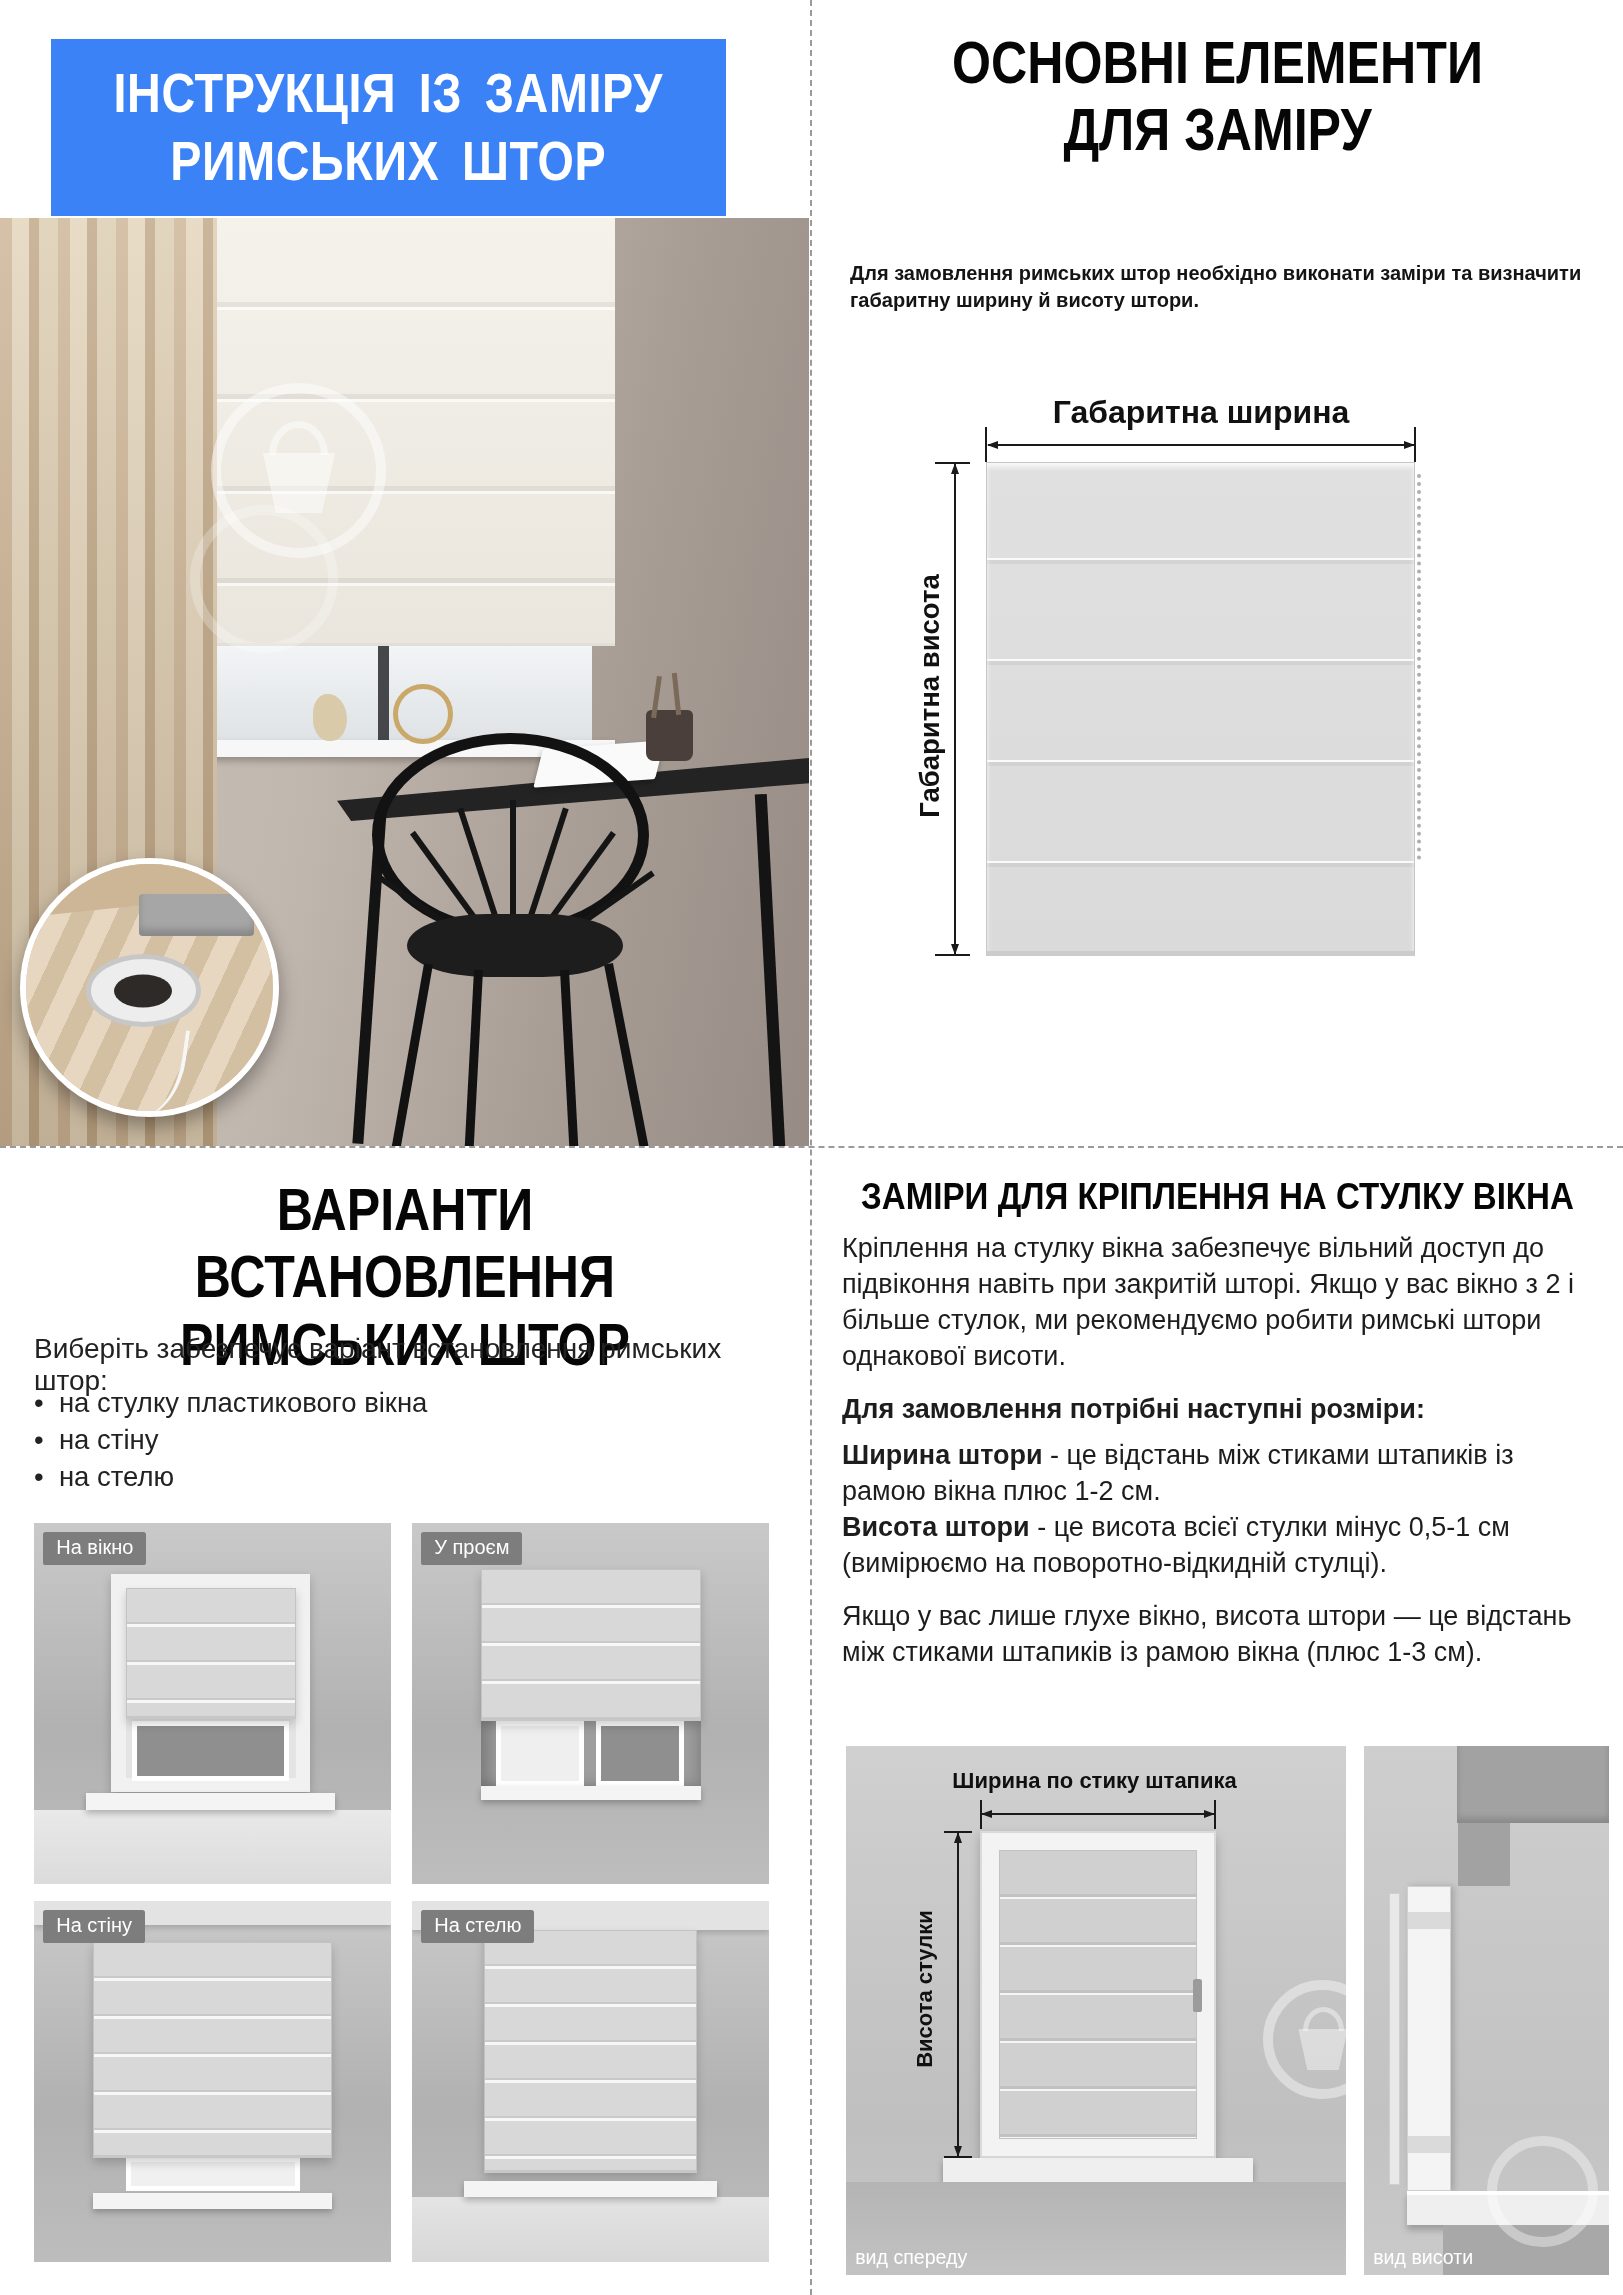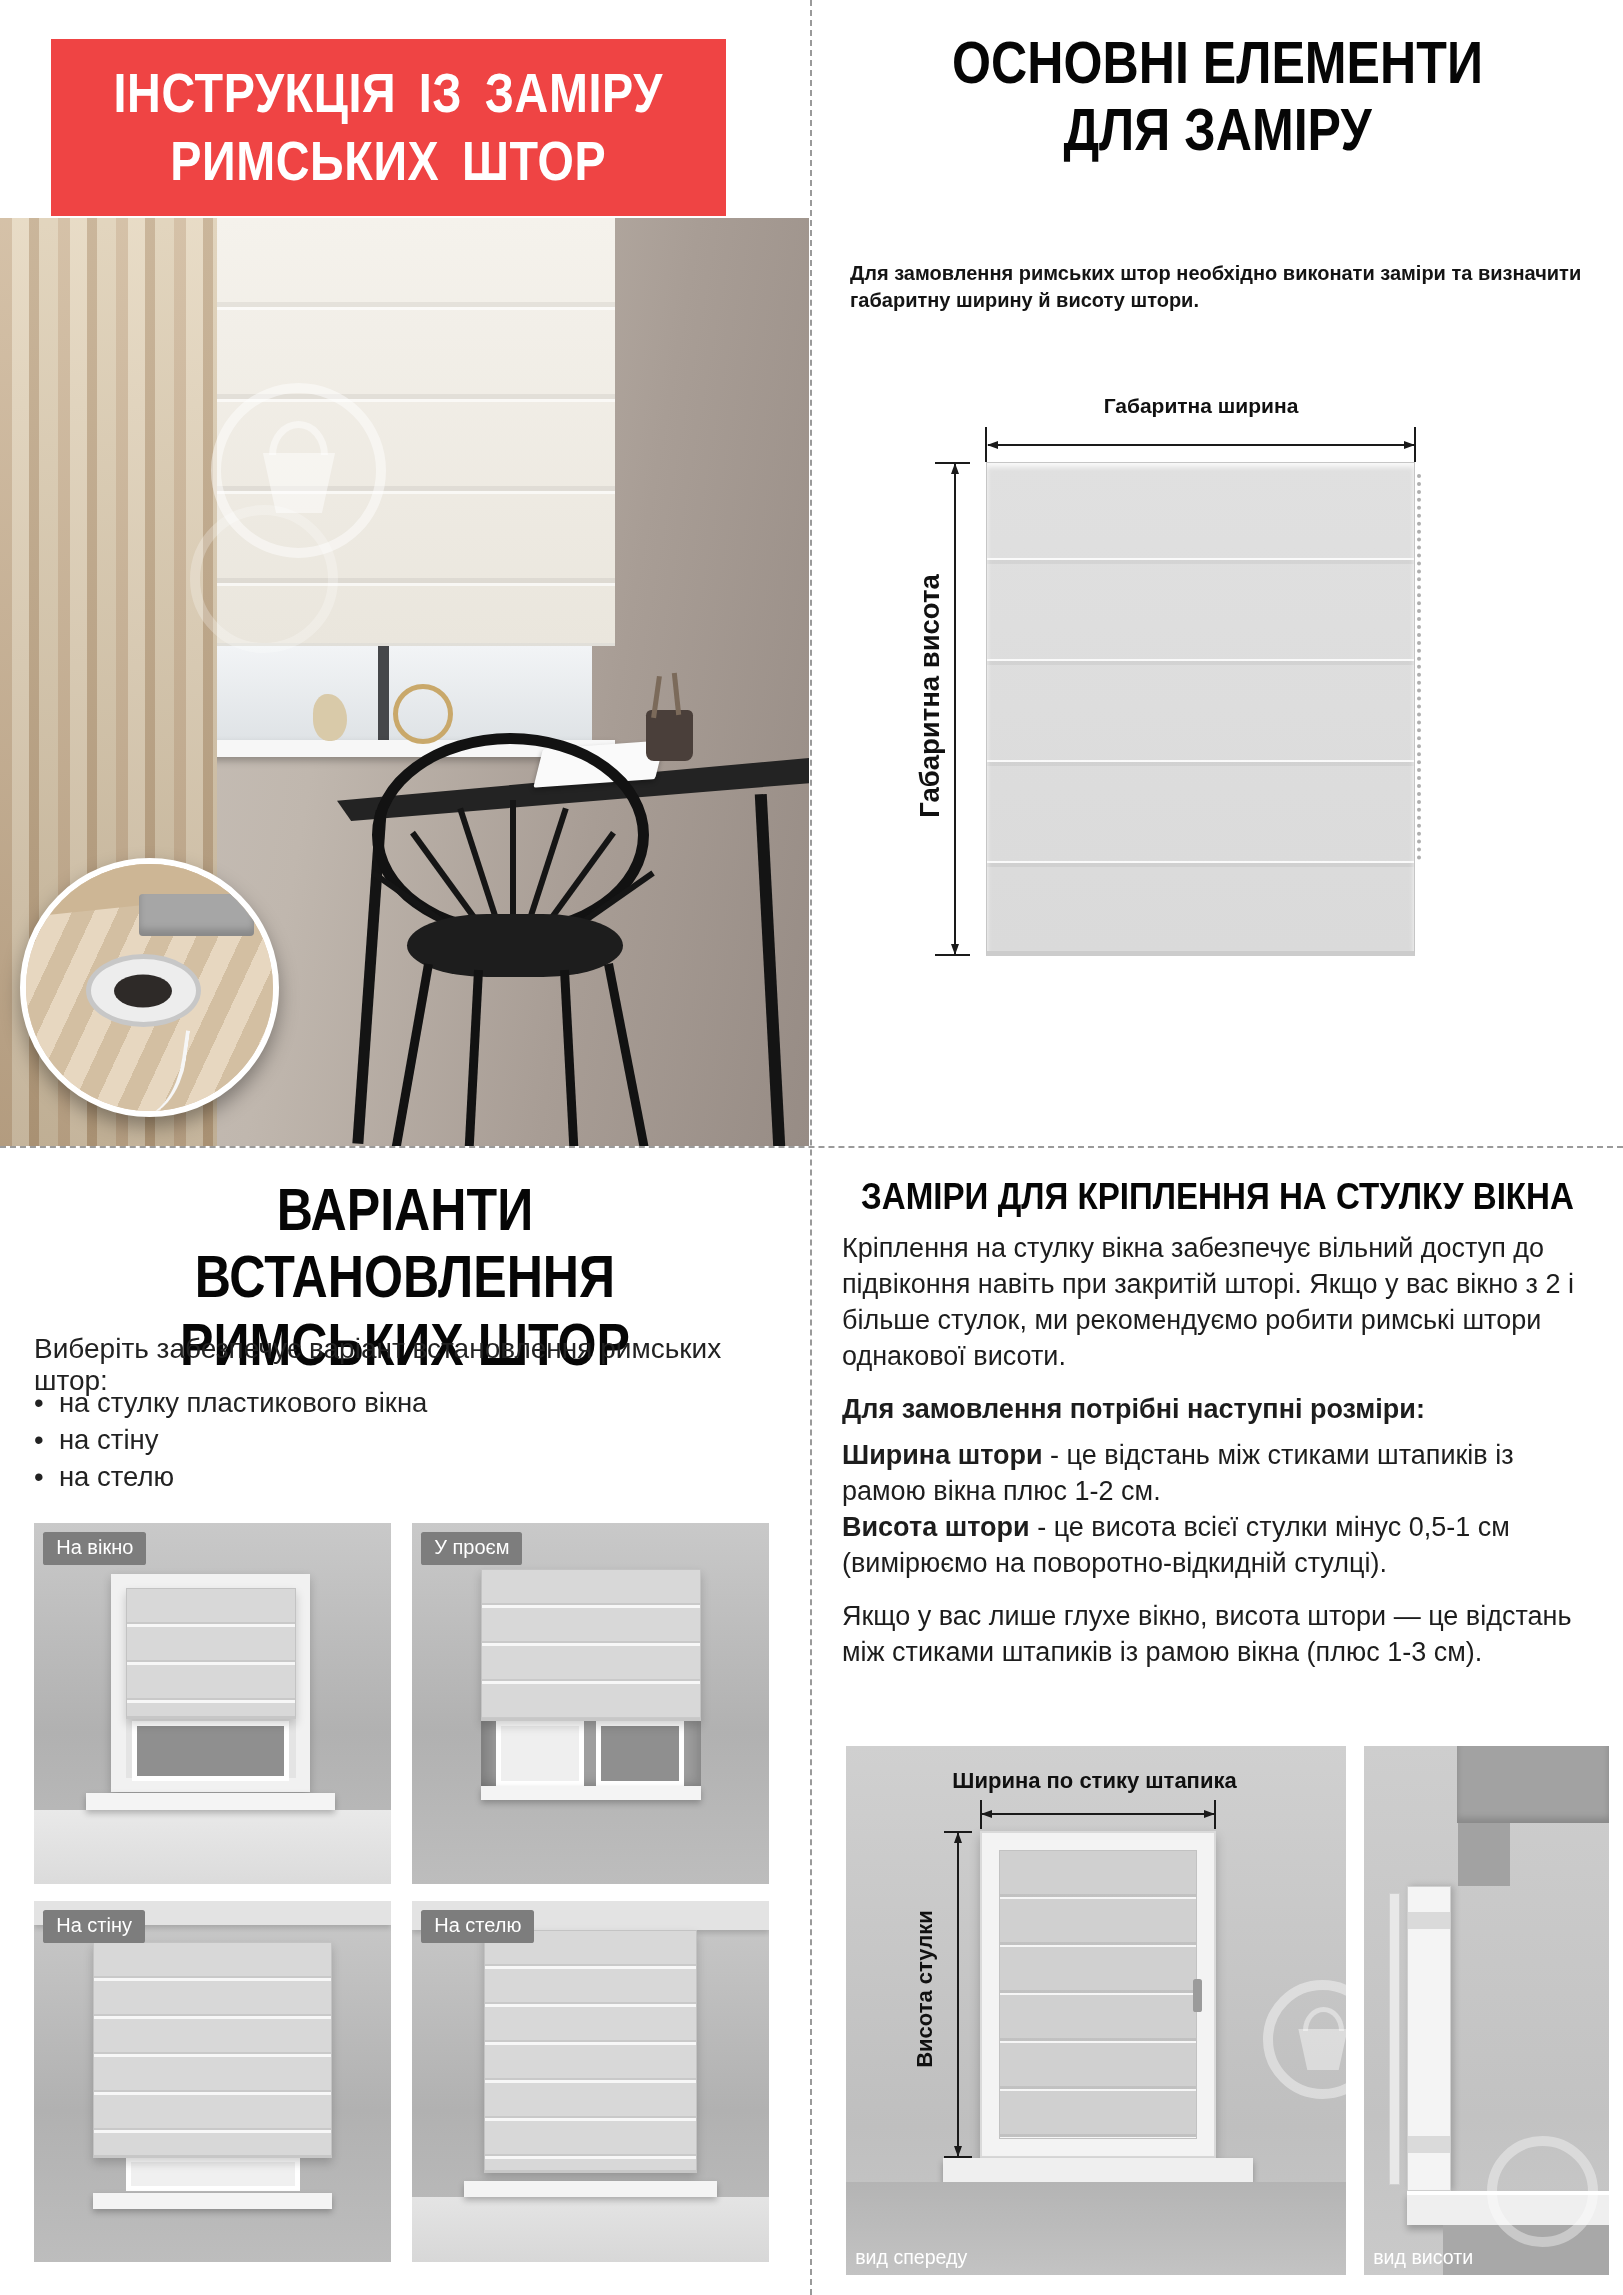--- a/index.html
+++ b/index.html
@@ -12,21 +12,21 @@
   
   .divider-v { position:absolute; left:810px; top:0; height:2295px; width:0; border-left:2px dashed #9a9a9a; }
   .divider-h { position:absolute; left:0; top:1146px; width:1623px; height:0; border-top:2px dashed #9a9a9a; }
 
   
   .cond { transform:scaleX(.85); transform-origin:center top; }
 
   
   .tl-header {
     position:absolute; left:51px; top:39px; width:675px; height:177px;
-    background:#ef4444; color:#fff; display:flex; flex-direction:column;
+    background:#3b82f6; color:#fff; display:flex; flex-direction:column;
     align-items:center; justify-content:center; text-align:center;
   }
   .tl-header .l { font-size:55px; font-weight:700; line-height:1.22; letter-spacing:0.7px; word-spacing:10.5px; }
 
   .photo { position:absolute; left:0; top:218px; width:809px; height:928px; overflow:hidden; background:#b7aea6; }
   .ph-wall  { position:absolute; inset:0; background:linear-gradient(100deg,#cdc6bf 0%,#c0b7ae 42%,#a89d95 72%,#978c85 100%); }
   .ph-roman { position:absolute; left:193px; top:0; width:422px; height:428px;
     background:
       repeating-linear-gradient(180deg, rgba(0,0,0,0) 0 84px, rgba(0,0,0,.06) 84px 89px, rgba(255,255,255,.65) 89px 92px),
       linear-gradient(180deg,#f5f2ec,#eae6dd);
@@ -57,21 +57,21 @@
   .wm-ring { position:absolute; border-radius:50%; border:10.5px solid rgba(255,255,255,.48); }
   .wm-basket { position:absolute; background:rgba(255,255,255,.48); clip-path:polygon(6% 0,94% 0,78% 100%,22% 100%); }
   .wm-handle { position:absolute; border:7.9px solid rgba(255,255,255,.48); border-bottom:none; border-radius:50% 50% 0 0 / 100% 100% 0 0; }
 
   
   .sec-tr { position:absolute; left:812px; top:0; width:811px; height:1146px; }
   .tr-h1 { position:absolute; left:0; top:30px; width:100%; text-align:center; font-size:59px; font-weight:800; line-height:1.14; color:#060606; }
   .tr-intro { position:absolute; left:38px; top:260px; width:746px; font-size:20px; font-weight:700; line-height:1.33; color:#141414; }
 
   .tr-diag { position:absolute; left:173px; top:389px; width:471px; height:602px; }
-  .d-wlabel { position:absolute; left:0; top:5.2px; width:432px; text-align:center; font-size:21px; font-weight:700; }
+  .d-wlabel { position:absolute; left:0; top:5.2px; width:432px; text-align:center; font-size:32px; font-weight:700; }
   .arr-h { position:absolute; border-top:2px solid #1a1a1a; }
   .arr-h::before,.arr-h::after { content:""; position:absolute; top:-5.2px; width:0; height:0; border-top:4.6px solid transparent; border-bottom:4.6px solid transparent; }
   .arr-h::before { left:-0.7px; border-right:11.8px solid #1a1a1a; }
   .arr-h::after  { right:-0.7px; border-left:11.8px solid #1a1a1a; }
   .arr-v { position:absolute; border-left:2px solid #1a1a1a; }
   .arr-v::before,.arr-v::after { content:""; position:absolute; left:-5.2px; width:0; height:0; border-left:4.6px solid transparent; border-right:4.6px solid transparent; }
   .arr-v::before { top:-0.7px; border-bottom:11.8px solid #1a1a1a; }
   .arr-v::after  { bottom:-0.7px; border-top:11.8px solid #1a1a1a; }
   .tick { position:absolute; background:#1a1a1a; }
 

